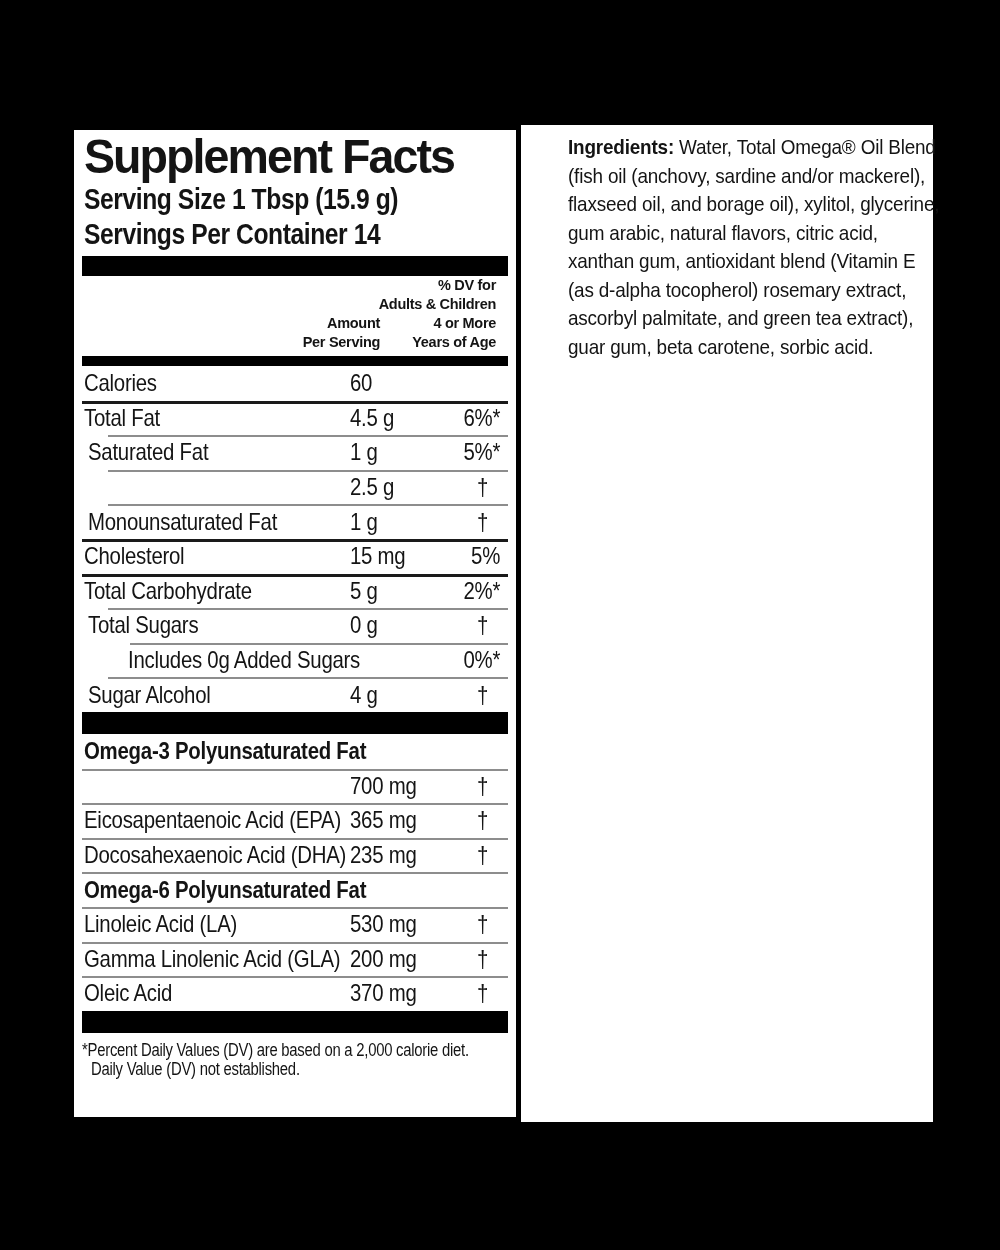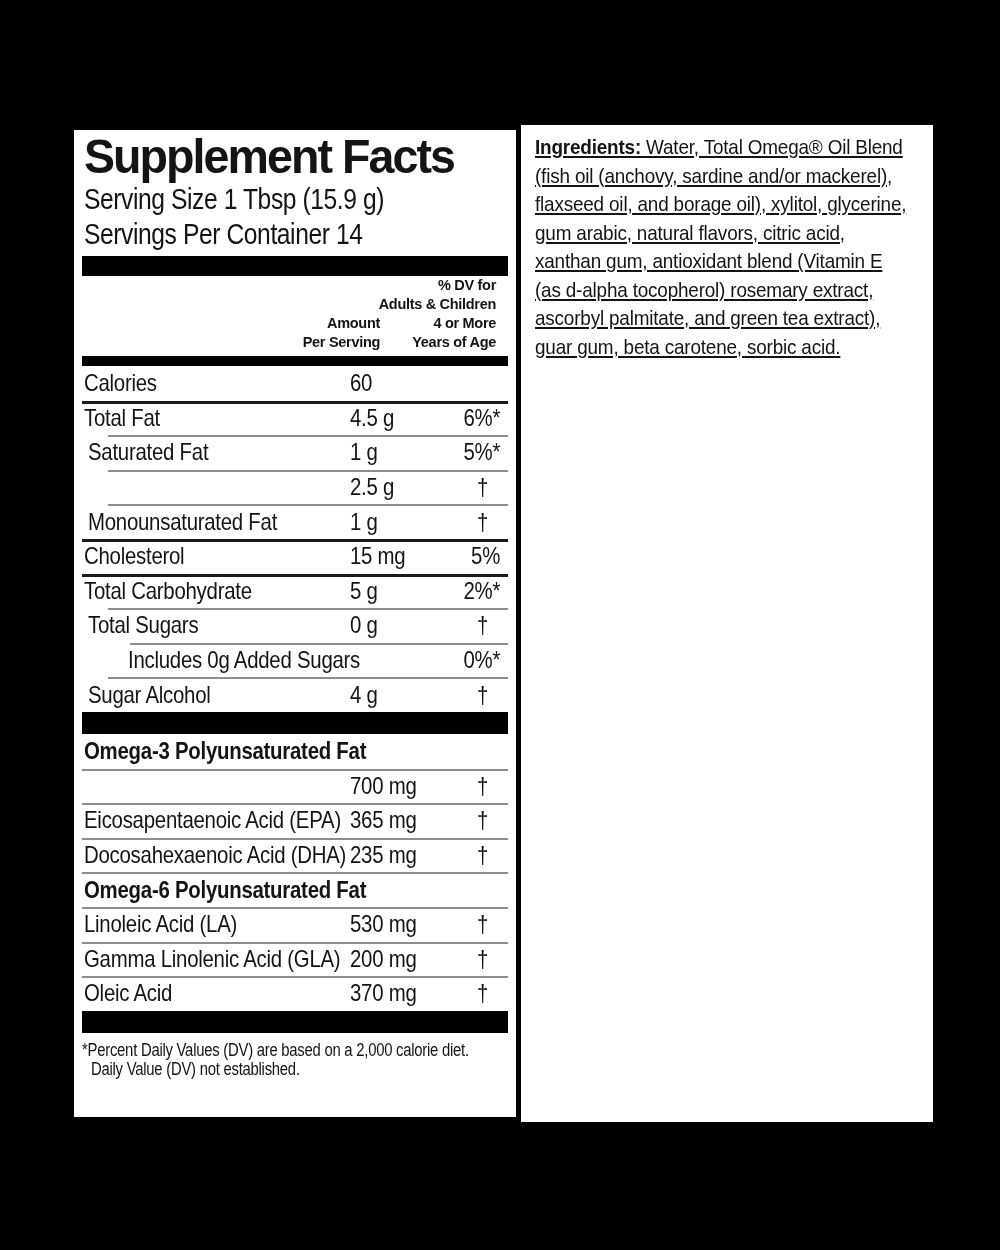--- a/index.html
+++ b/index.html
@@ -9,20 +9,21 @@
     position:relative;
     font-family:"Liberation Sans","DejaVu Sans",sans-serif;
     color:#141414;
     -webkit-font-smoothing:antialiased;
   }
   .label-panel{
     position:absolute;left:69px;top:125px;
     width:864px;height:997px;
     background:#fff;
     display:flex;
+    gap:33px;
   }
   
   .facts-box{
     box-sizing:border-box;
     width:452px;height:997px;
     border:5px solid #000;
     padding:2px 8px 4px 8px;
     background:#fff;
     flex:0 0 auto;
     overflow:hidden;
@@ -30,21 +31,21 @@
   .cx{display:inline-block;transform:scaleX(0.85);transform-origin:0 50%;white-space:nowrap;}
   .cx-r{display:inline-block;transform:scaleX(0.85);transform-origin:100% 50%;white-space:nowrap;}
   .facts-title{
     font-size:48px;font-weight:700;line-height:50px;
     letter-spacing:-2px;margin:0 0 0 2px;
     white-space:nowrap;
   }
   .facts-title .tcx{display:inline-block;transform:scaleX(0.97);transform-origin:0 50%;}
   .serving-line{
     font-size:29px;line-height:35px;margin-left:2px;
-    letter-spacing:-0.5px;white-space:nowrap;
+    letter-spacing:-0.5px;white-space:nowrap;font-weight:bold;
   }
   .bar{background:#000;width:426px;}
   .bar-1{height:20px;margin-top:4px;}
   .bar-2{height:10px;}
   .bar-3{height:22px;}
   .bar-4{height:22px;}
   .col-headers{
     position:relative;height:80px;
   }
   .col-amount,.col-dv{
@@ -75,21 +76,20 @@
   .sep-g-ind1::before{left:26px;height:2px;background:#8d8d8d;}
   .sep-g-ind2::before{left:48px;height:2px;background:#8d8d8d;}
   
   .footnote{margin-top:8px;font-size:17.5px;line-height:19px;letter-spacing:-0.3px;}
   .footnote .fn2{margin-left:9px;}
   
   .ingredients{
     box-sizing:border-box;
     flex:1 1 auto;
     padding:8px 0 0 14px;
-    text-decoration:underline;
   }
   .ing-line{
     font-size:21px;line-height:28.5px;
     letter-spacing:-0.2px;white-space:nowrap;
     transform:scaleX(0.9);transform-origin:0 50%;
   }
 </style>
 </head>
 <body>
 

